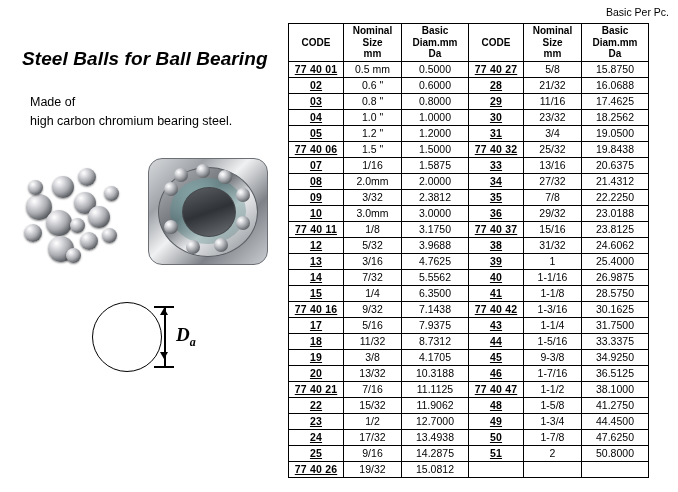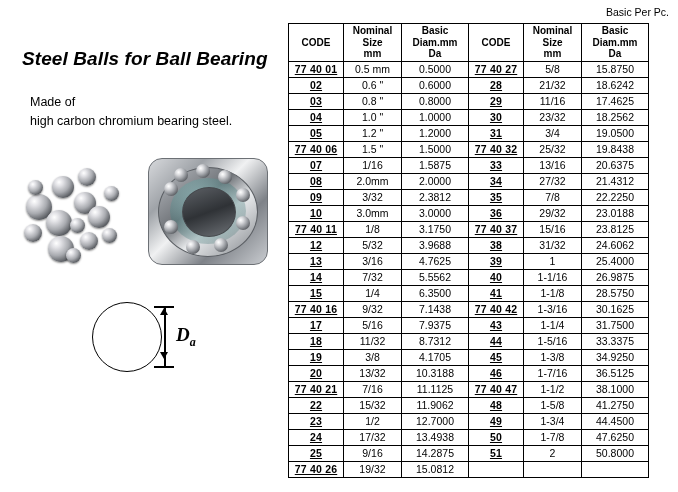--- a/index.html
+++ b/index.html
@@ -249,21 +249,21 @@
           <td class="code">77 40 27</td>
           <td class="nom">5/8</td>
           <td class="">15.8750</td>
         </tr>
         <tr>
           <td class="code">02</td>
           <td class="nom">0.6  "</td>
           <td class="">0.6000</td>
           <td class="code">28</td>
           <td class="nom">21/32</td>
-          <td class="">18.6242</td>
+          <td class="">16.0688</td>
         </tr>
         <tr>
           <td class="code">03</td>
           <td class="nom">0.8  "</td>
           <td class="">0.8000</td>
           <td class="code">29</td>
           <td class="nom">11/16</td>
           <td class="">17.4625</td>
         </tr>
         <tr>
@@ -384,21 +384,21 @@
           <td class="">8.7312</td>
           <td class="code">44</td>
           <td class="nom">1-5/16</td>
           <td class="">33.3375</td>
         </tr>
         <tr>
           <td class="code">19</td>
           <td class="nom">3/8</td>
           <td class="">4.1705</td>
           <td class="code">45</td>
-          <td class="nom">1-3/8</td>
+          <td class="nom">9-3/8</td>
           <td class="">34.9250</td>
         </tr>
         <tr>
           <td class="code">20</td>
           <td class="nom">13/32</td>
           <td class="">10.3188</td>
           <td class="code">46</td>
           <td class="nom">1-7/16</td>
           <td class="">36.5125</td>
         </tr>

